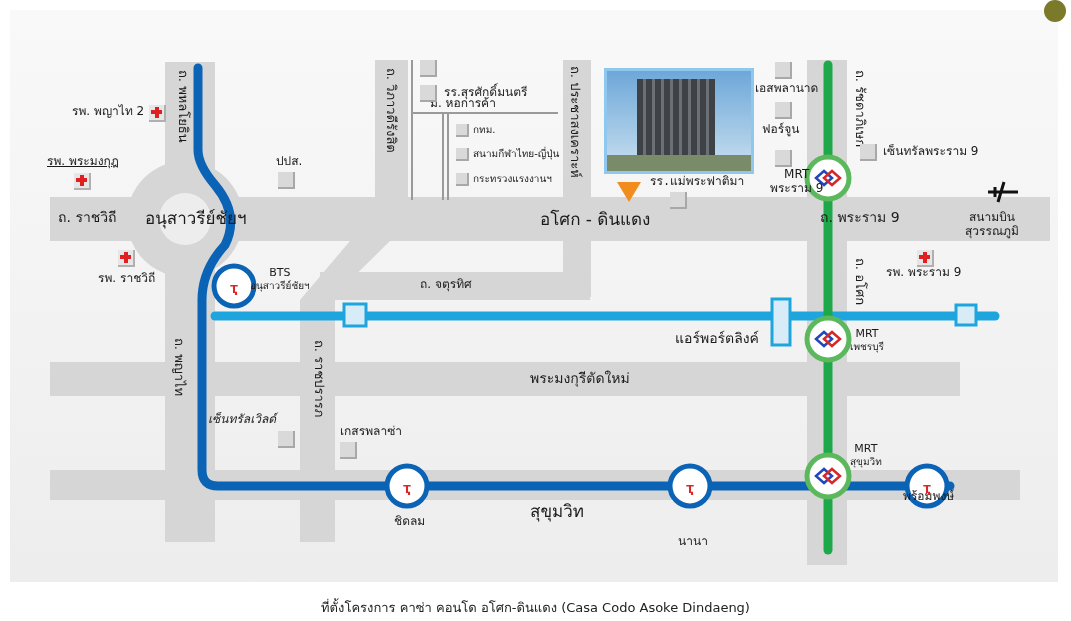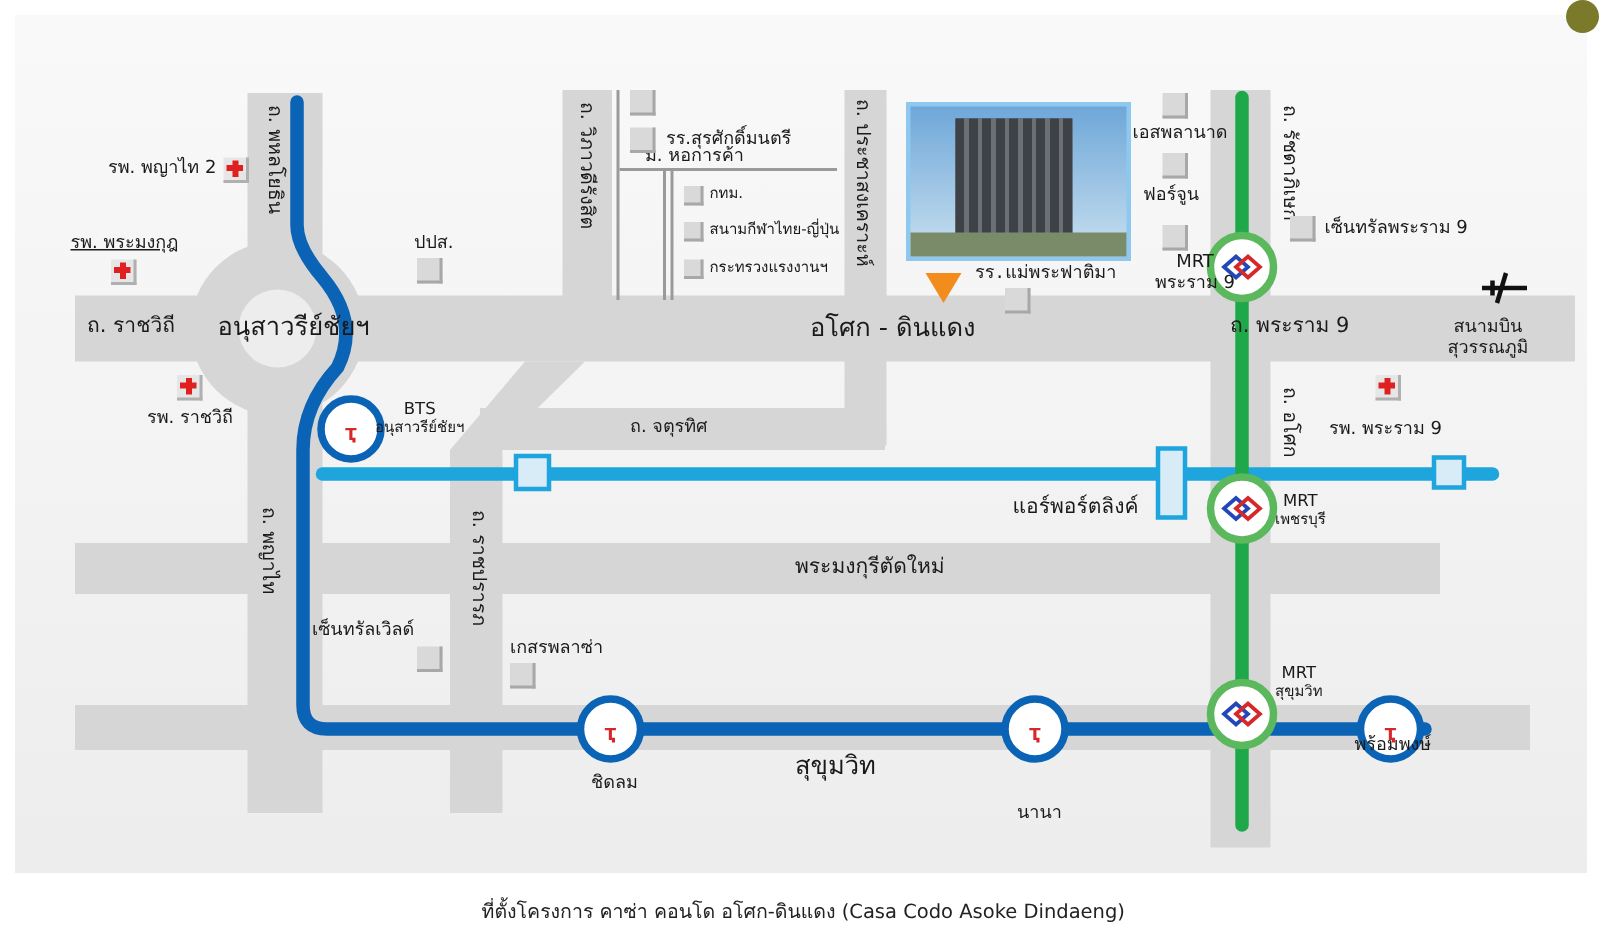--- a/index.html
+++ b/index.html
@@ -159,23 +159,23 @@
   <div class="lbl c" style="left:760px;top:158px;">
       <div>MRT</div>
       <div>พระราม 9</div>
     </div>
 
   <div class="poi" style="left:850px;top:134px;"></div>
   <div class="lbl" style="left:873px;top:135px;">เซ็นทรัลพระราม 9</div>
   <div class="lbl c" style="left:955px;top:201px;white-space:pre;">สนามบิน
 สุวรรณภูมิ</div>
   <div class="cross" style="left:907px;top:240px;"></div>
-  <div class="lbl" style="left:876px;top:269px;">รพ. พระราม 9</div>
+  <div class="lbl" style="left:876px;top:256px;">รพ. พระราม 9</div>
 
-  <div class="lbl" style="left:198px;top:403px;">เซ็นทรัลเวิลด์</div>
+  <div class="lbl" style="left:198px;top:403px;font-style:italic;">เซ็นทรัลเวิลด์</div>
   <div class="poi" style="left:268px;top:421px;"></div>
   <div class="lbl" style="left:330px;top:415px;">เกสรพลาซ่า</div>
   <div class="poi" style="left:330px;top:432px;"></div>
 
   <div class="lbl c sm" style="left:240px;top:236px;margin-top:21px;">
       <div style="font-size:11px">BTS</div>
       <div>อนุสาวรีย์ชัยฯ</div>
     </div>
   <div class="lbl c sm" style="left:840px;top:318px;">
       <div style="font-size:11px">MRT</div>

